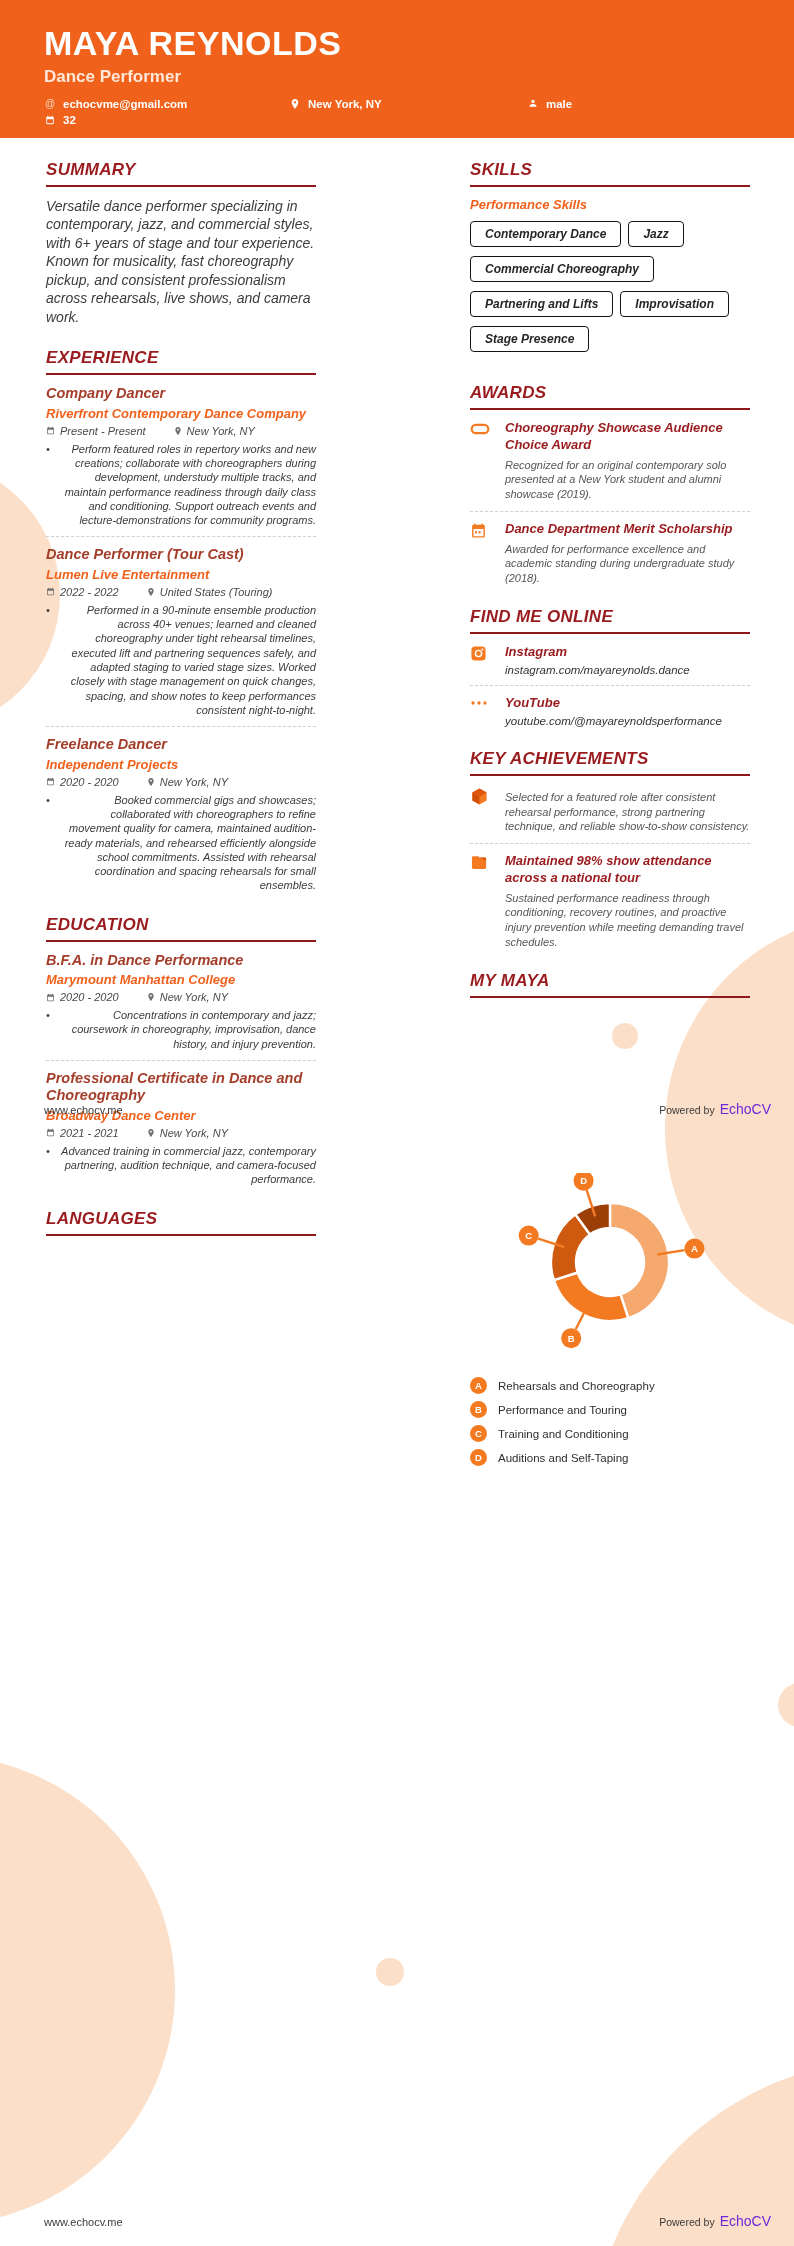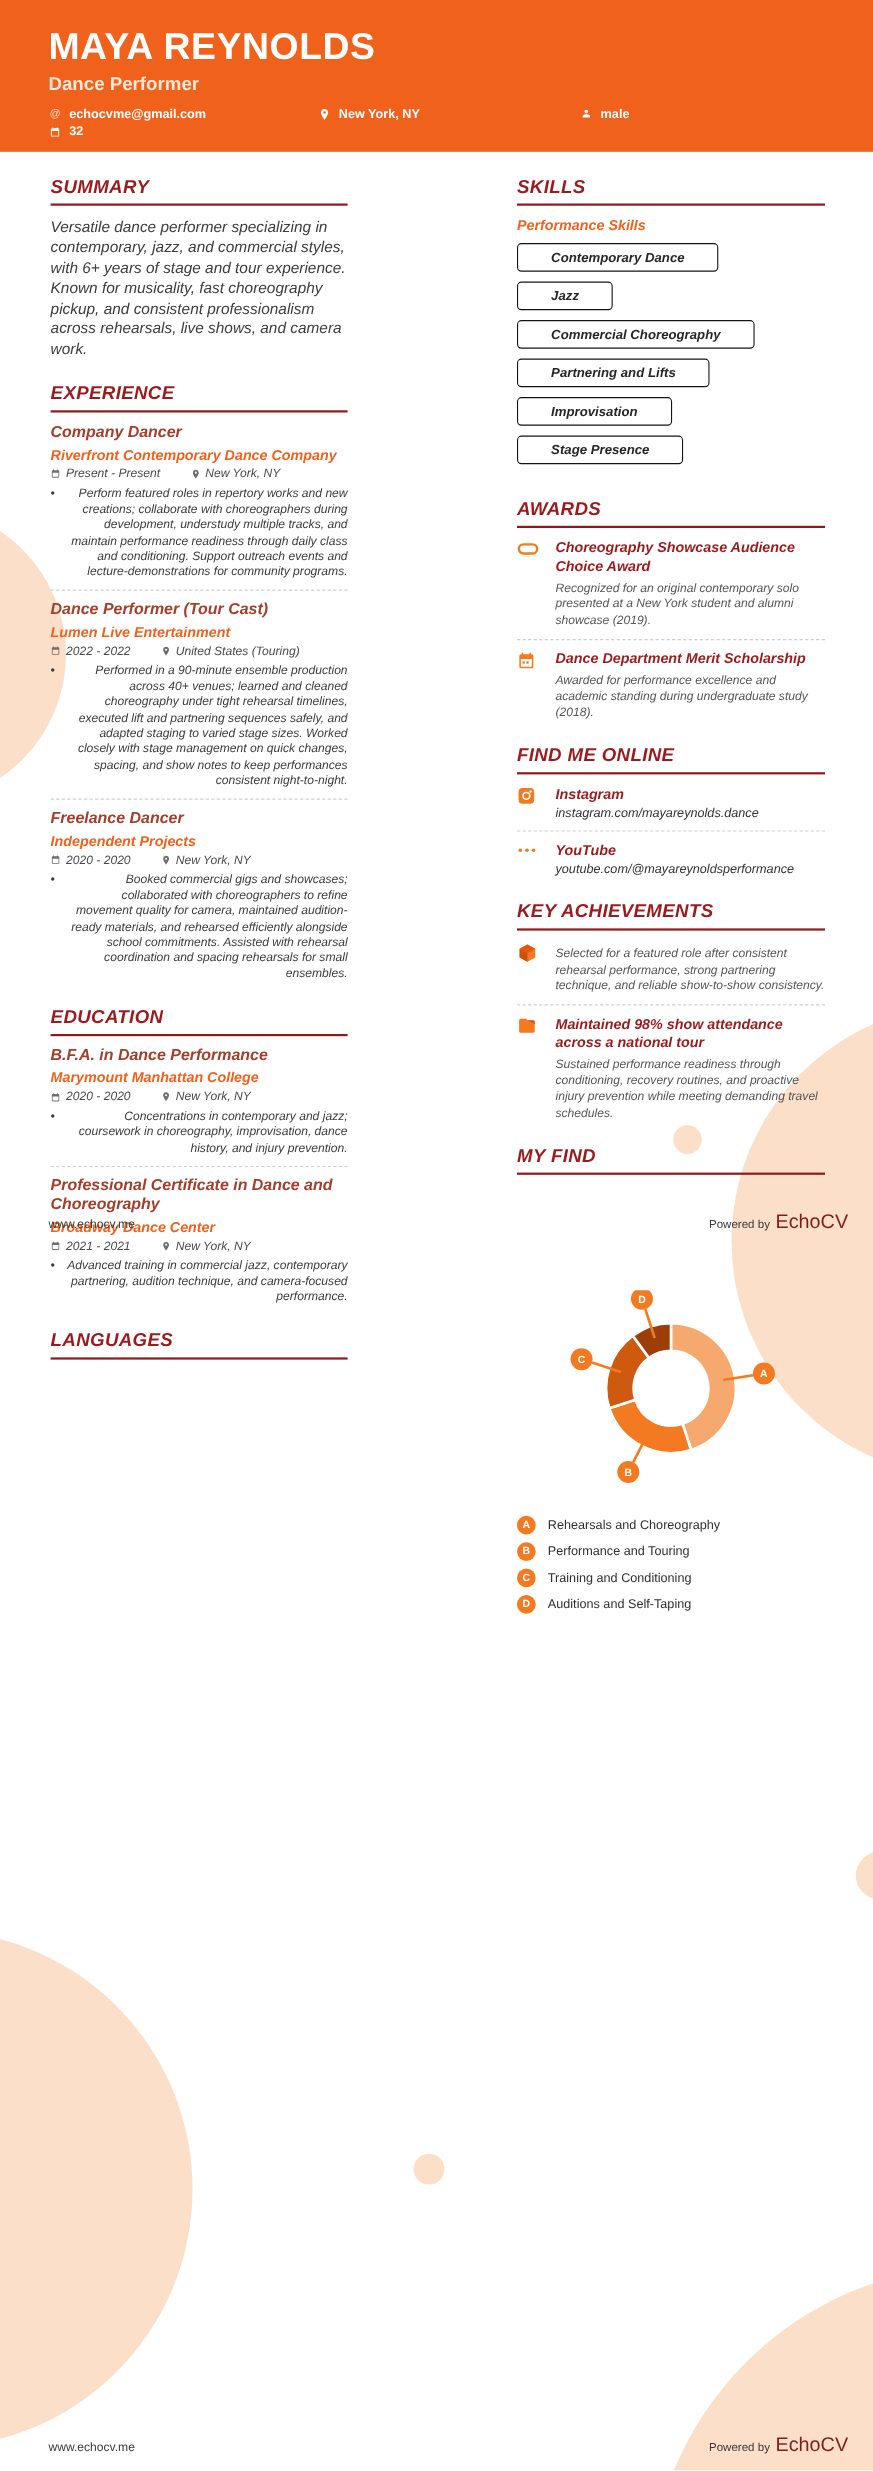--- a/index.html
+++ b/index.html
@@ -40,41 +40,41 @@
   .entry-title { font-size:14.5px; font-weight:600; color:#A43E2B; line-height:1.2; }
   .entry-org { font-size:13px; font-weight:700; color:#F0611C; margin:3px 0 4px; }
   .entry-meta { display:flex; gap:28px; align-items:center; font-size:11px; color:#4A4A4A; margin-bottom:5px; }
   .meta-part { display:flex; align-items:center; gap:5px; }
   .bullet { display:flex; gap:7px; font-size:11px; color:#3C3C3C; line-height:1.3;text-align:right; }
   .bullet::before { content:"•"; flex:none; }
   .dashed { border:0; border-top:1px dashed #CFCFCF; margin:9px 0; }
 
   .group-label { font-size:13px; font-weight:700; color:#F0611C; margin-bottom:9px; }
   .chips { display:flex; flex-wrap:wrap; }
-  .chip { display:inline-block; border:1.5px solid #141414; border-radius:4px; background:#fff; padding:5px 30px; margin:0 7px 9px 0; font-size:12px; font-weight:700; color:#262626; }
+  .chip { display:inline-block; border:1.5px solid #141414; border-radius:4px; background:#fff; padding:5px 14px; margin:0 7px 9px 0; font-size:12px; font-weight:700; color:#262626; }
 
   .r-item { display:flex; gap:13px; }
   .r-icon { width:22px; flex:none; padding-top:1px; }
   .r-title { font-size:13px; font-weight:700; color:#9A1B1E; line-height:1.3; }
   .r-desc { font-size:11px; color:#565656; line-height:1.33; margin-top:4px; }
   .r-url { font-size:11.5px; color:#333; margin-top:3px; }
 
   
   .mytime-chart { position:absolute; left:440px; top:1173px; width:330px; z-index:1; }
   .legend { margin-top:10px; padding-left:30px; }
   .legend-row { display:flex; align-items:center; gap:11px; height:17px; margin-bottom:7px; }
   .legend-badge { width:17px; height:17px; border-radius:50%; background:#F47A21; color:#fff; font-size:9.5px; font-weight:700; display:flex; align-items:center; justify-content:center; flex:none; }
   .legend-label { font-size:11.5px; color:#2F2F2F; }
 
   
   .footer { position:absolute; left:44px; right:23px; display:flex; justify-content:space-between; align-items:baseline; z-index:2; }
   .footer-1 { top:1100px; } .footer-2 { top:2212px; }
   .site { font-size:11px; color:#3A3A3A; }
   .powered { font-size:10.5px; color:#3A3A3A; }
-  .brand { font-size:18px; color:#7f1d1d; margin-left:5px; }
+  .brand { font-size:14px; color:#6d28d9; margin-left:5px; }
 </style>
 </head>
 <body>
 
 <div class="page">
 
   <div class="blob blob-left-1"></div>
   <div class="blob blob-dot-1"></div>
   <div class="blob blob-right-1"></div>
   <div class="blob blob-left-2"></div>
@@ -339,21 +339,21 @@
                 <path d="M13 5h7a2 2 0 0 1 2 2v3l-9-5z" fill="#E0560B"></path>
               </svg></span>
           <div>
             <div class="r-title">Maintained 98% show attendance across a national tour</div>
             <div class="r-desc">Sustained performance readiness through conditioning, recovery routines, and proactive injury prevention while meeting demanding travel schedules.</div>
           </div>
         </div>
       </div>
 
       <div class="section">
-        <div class="section-h">MY FIND</div>
+        <div class="section-h">MY MAYA</div>
       </div>
     </div>
   </div>
 
   <div class="mytime-chart">
     <svg id="donut-svg" width="330" height="190" viewBox="0 0 330 190">
         <path d="M170 30 A59 59 0 0 1 188.2320026681219 145.11233446141406 L180.5065778087482 121.33592155403522 A34 34 0 0 0 170 55 Z" fill="#F6A96E" stroke="#fff" stroke-width="2.4" stroke-linejoin="round"></path>
         <path d="M188.2320026681219 145.11233446141406 A59 59 0 0 1 113.88766553858594 107.23200266812191 L137.66407844596478 99.50657780874822 A34 34 0 0 0 180.5065778087482 121.33592155403522 Z" fill="#F47A21" stroke="#fff" stroke-width="2.4" stroke-linejoin="round"></path>
         <path d="M113.88766553858594 107.23200266812191 A59 59 0 0 1 135.32067011474408 41.26799733187811 L150.0153014220559 61.493422191251796 A34 34 0 0 0 137.66407844596478 99.50657780874822 Z" fill="#CE5A10" stroke="#fff" stroke-width="2.4" stroke-linejoin="round"></path>
         <path d="M135.32067011474408 41.26799733187811 A59 59 0 0 1 169.99999999999997 30 L170 55 A34 34 0 0 0 150.0153014220559 61.493422191251796 Z" fill="#9C3E08" stroke="#fff" stroke-width="2.4" stroke-linejoin="round"></path>

